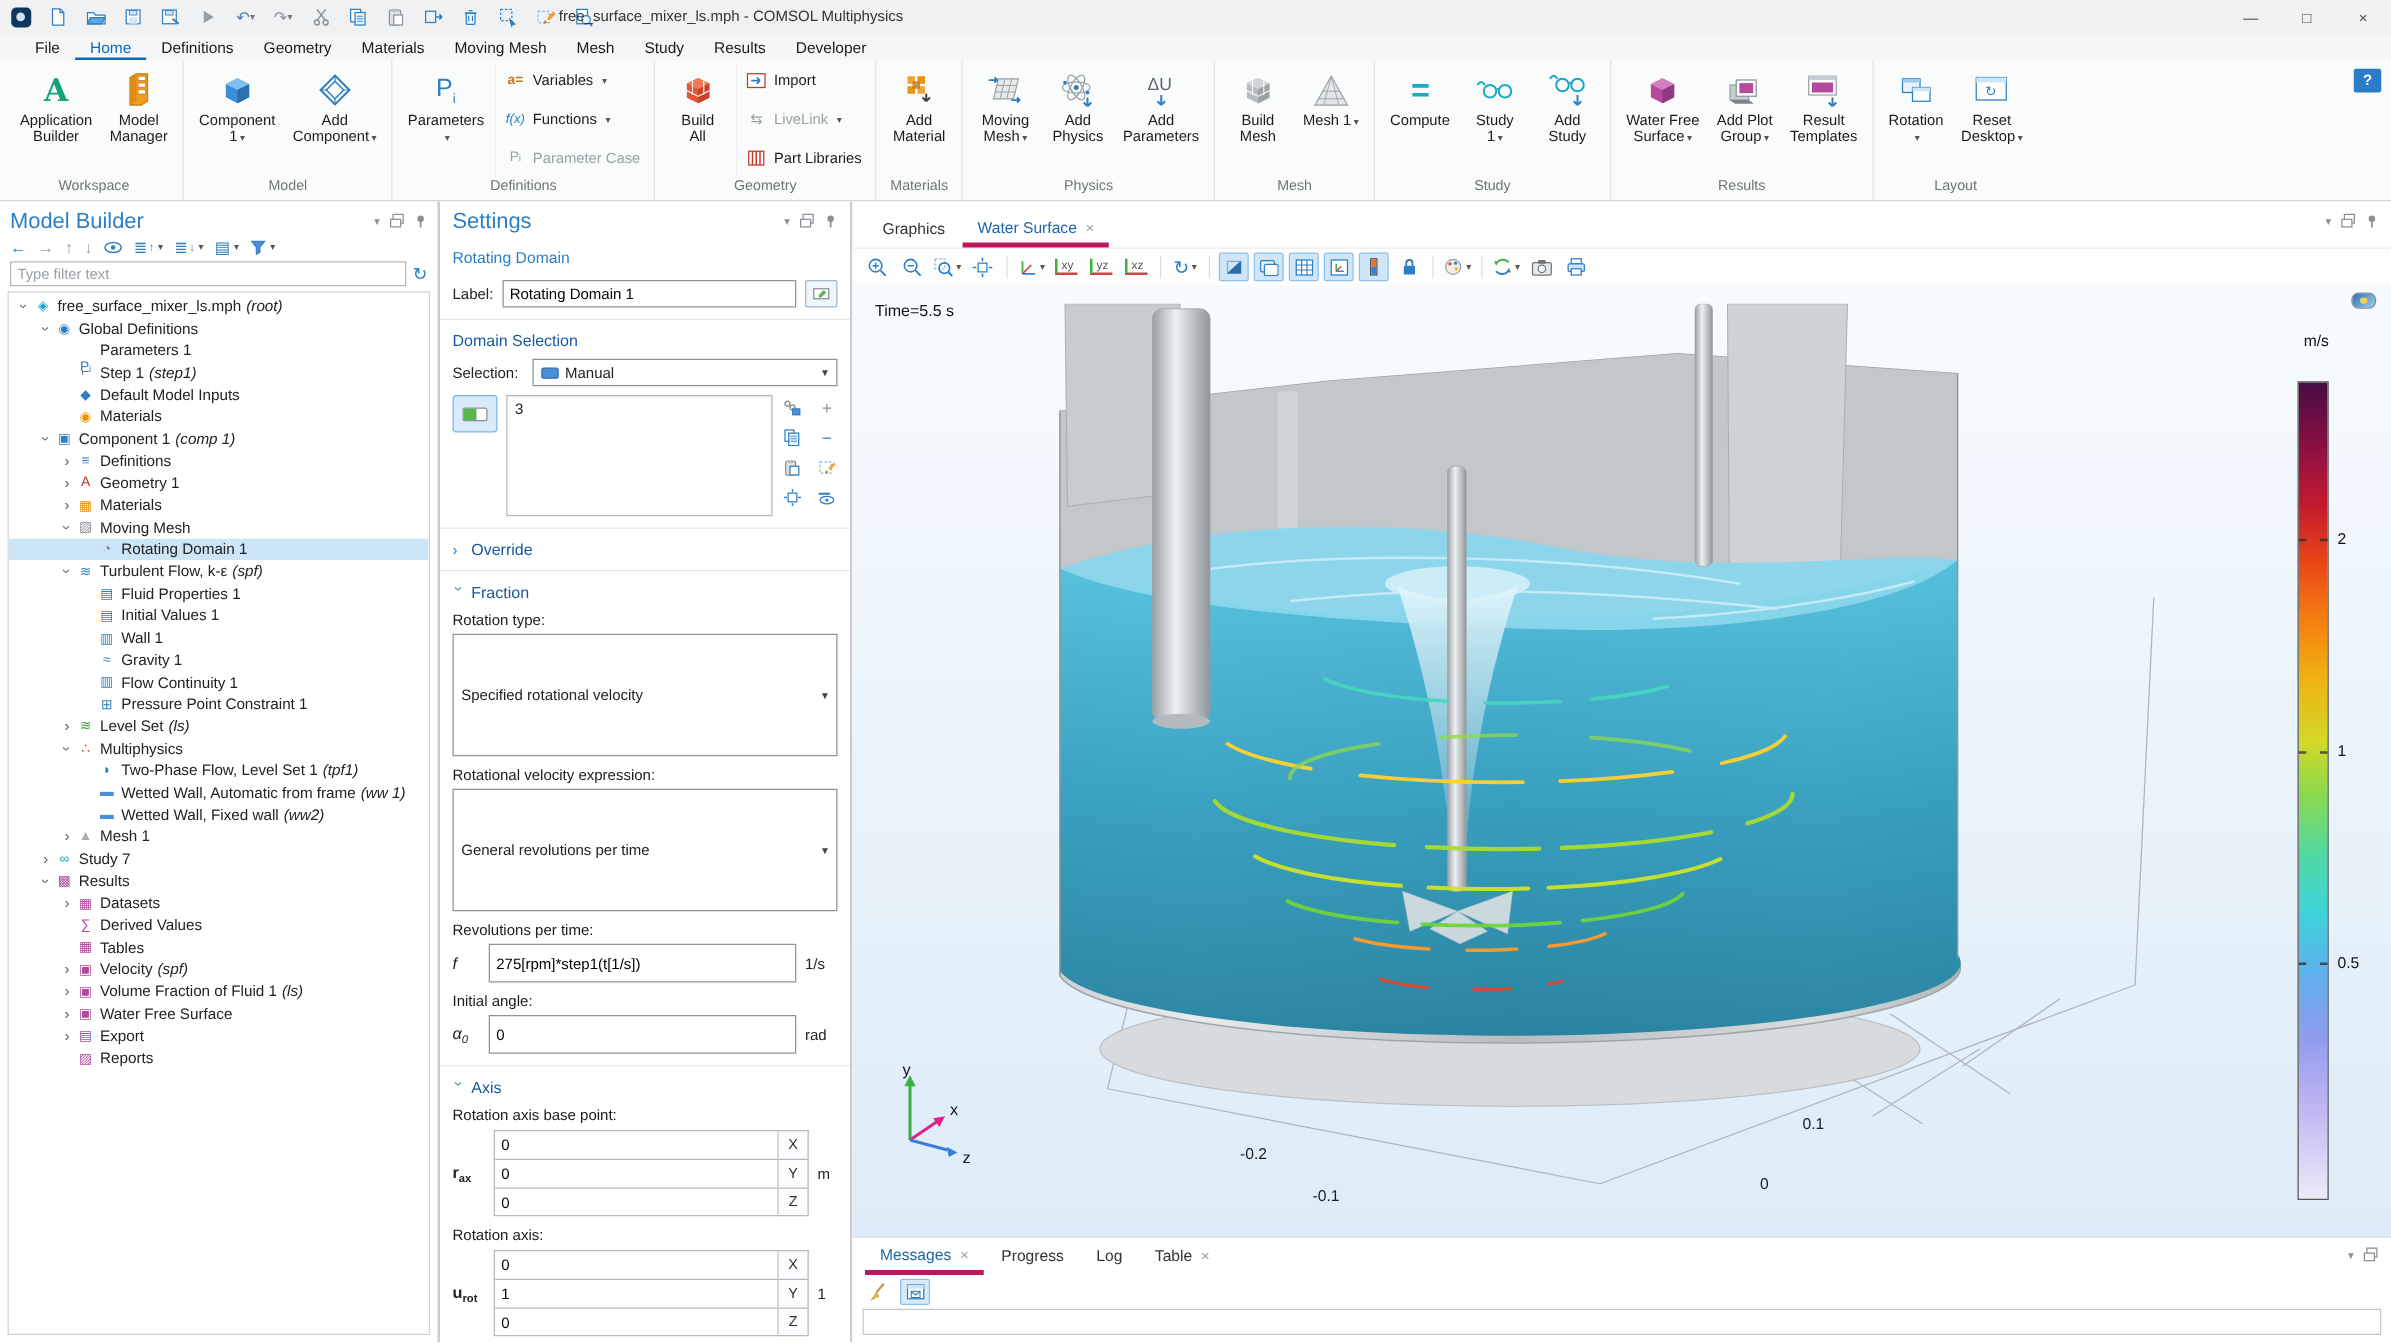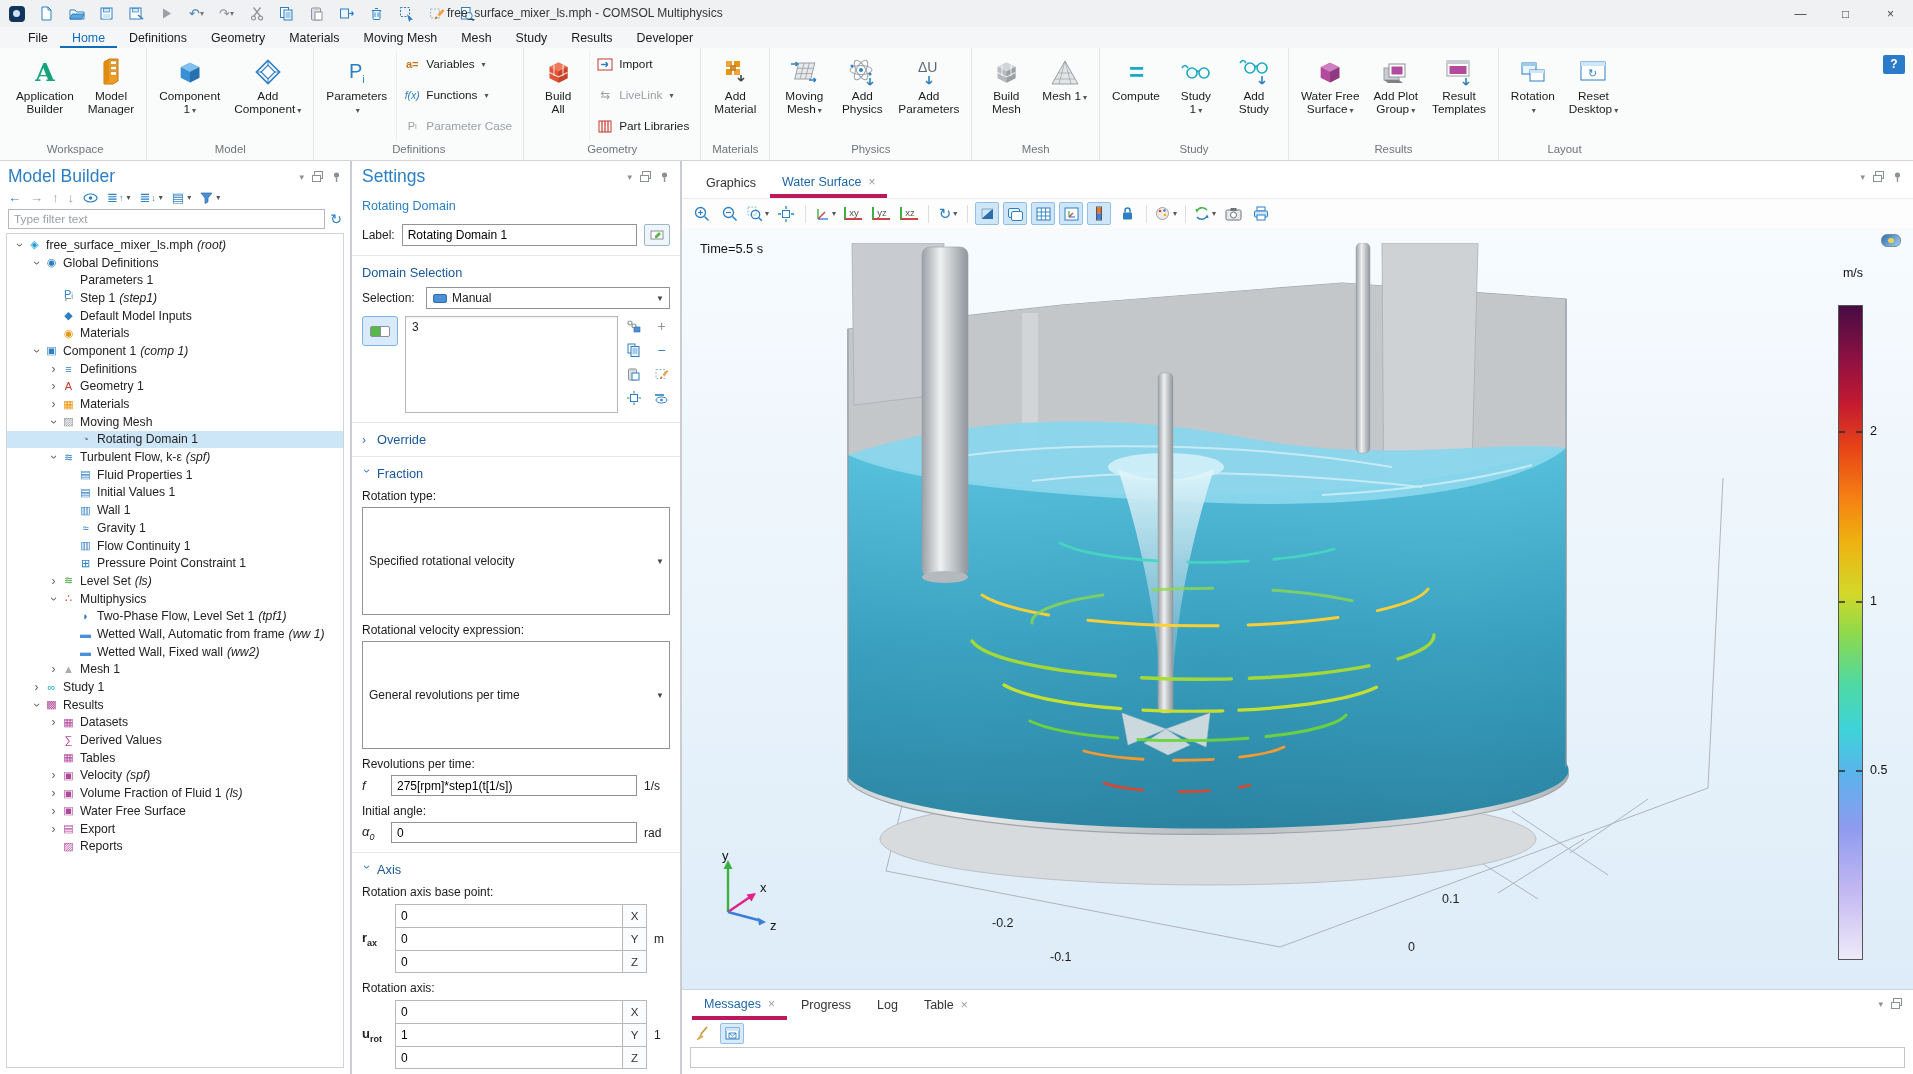--- a/index.html
+++ b/index.html
@@ -79,21 +79,21 @@
   .dd-ico{width:14px;height:9px;background:#4a90d9;border-radius:2px;border:1px solid #2e6da8}
   .selblock{display:flex;gap:7px;margin-top:7px;align-items:flex-start}
   .activebtn{width:36px;height:30px;border:1px solid #7fb2e5;background:#d9eafa;border-radius:3px;display:flex;align-items:center;justify-content:center}
   .switch{width:20px;height:11px;border:1px solid #8a9096;border-radius:2px;background:#fff;display:flex}
   .switch i{width:10px;height:9px;background:#57b847;display:block;margin:0;border-right:1px solid #8a9096}
   .sellist{flex:1;height:97px;border:1px solid #b5b9bd;background:#fff;padding:3px 6px;font-size:12px;box-shadow:inset 0 1px 2px rgba(0,0,0,.05)}
   .seltools{display:grid;grid-template-columns:17px 17px;gap:9px 11px;padding-top:2px}
   .stool{width:17px;height:15px;display:flex;align-items:center;justify-content:center;color:#2e7fc1;font-size:14px}
   .symrow{display:flex;align-items:center;gap:7px;margin-top:4px}
   .symrow .sym{width:22px;font-size:13px;font-style:italic;color:#1b1b1b}
-  .symrow input{flex:1;height:21px;border:1px solid #8f9499;padding:0 5px;font-size:12px;font-family:"Liberation Sans",sans-serif}
+  .symrow input{flex:1;height:31px;border:1px solid #8f9499;padding:0 5px;font-size:12px;font-family:"Liberation Sans",sans-serif}
   .symrow .unit{width:26px;font-size:12px}
   .ddfull{margin-top:4px}
   .vecwrap{display:flex;align-items:center;gap:7px;margin-top:5px}
   .vecsym{width:26px;font-size:13px;font-weight:bold}
   .vecsym sub,.symrow sub{font-size:9px}
   .vecrows{flex:1;display:flex;flex-direction:column}
   .vecrow{display:flex;height:23px}
   .vecrow input{flex:1;height:23px;border:1px solid #b5b9bd;border-bottom:none;padding:0 5px;font-size:12px;font-family:"Liberation Sans",sans-serif}
   .vecrow:last-child input{border-bottom:1px solid #b5b9bd}
   .axcell{width:24px;border:1px solid #b5b9bd;border-left:none;border-bottom:none;background:#fbfcfd;text-align:center;line-height:22px;font-size:11.5px;color:#333}
@@ -755,21 +755,21 @@
             <span class="ttail">(ww2)</span>
           </div>
           <div class="trow" style="padding-left: 40px;">
             <span class="texp">›</span>
             <span class="tico" style="color: rgb(167, 172, 177);">▲</span>
             <span>Mesh 1</span>
           </div>
           <div class="trow" style="padding-left: 23px;">
             <span class="texp">›</span>
             <span class="tico" style="color: rgb(27, 168, 196);">∞</span>
-            <span>Study 1</span>
+            <span>Study 7</span>
           </div>
           <div class="trow" style="padding-left: 23px;">
             <span class="texp dn">›</span>
             <span class="tico" style="color: rgb(177, 73, 155);">▩</span>
             <span>Results</span>
           </div>
           <div class="trow" style="padding-left: 40px;">
             <span class="texp">›</span>
             <span class="tico" style="color: rgb(177, 73, 155);">▦</span>
             <span>Datasets</span>

